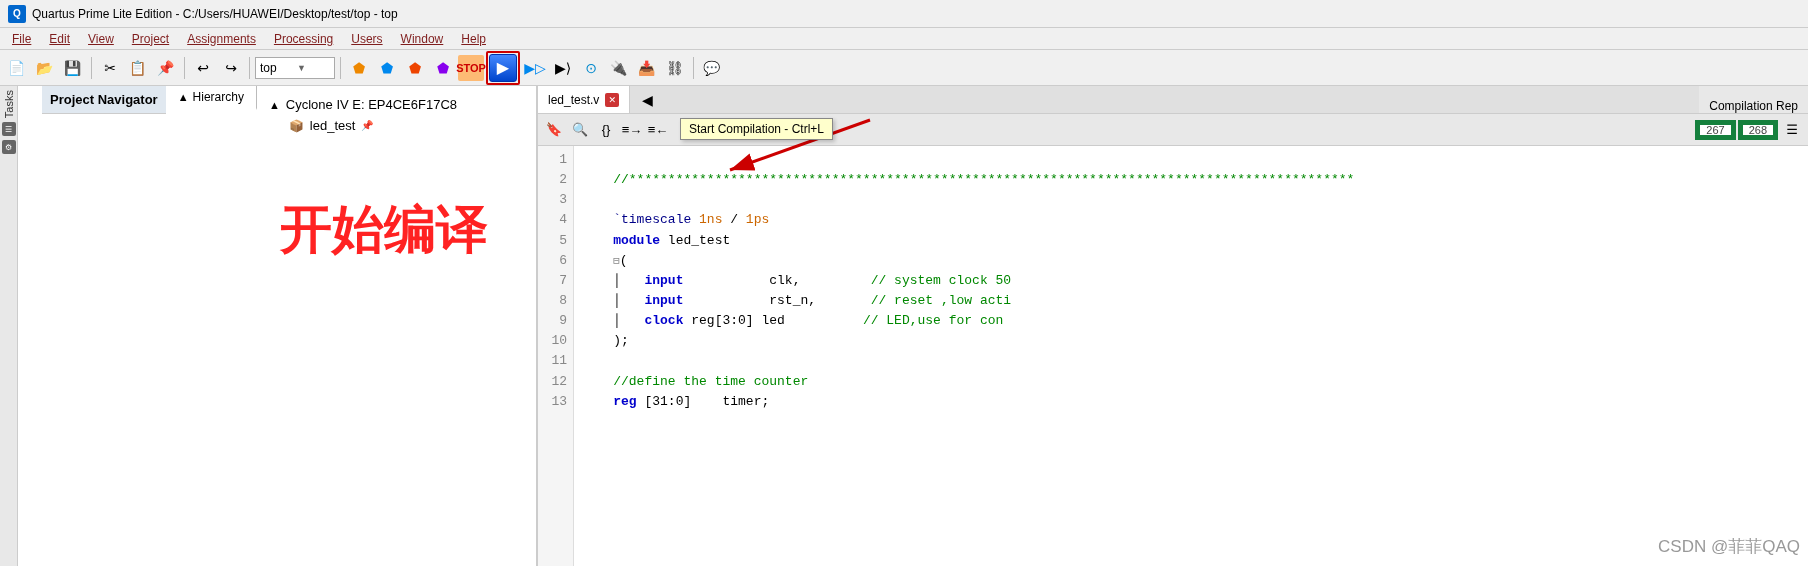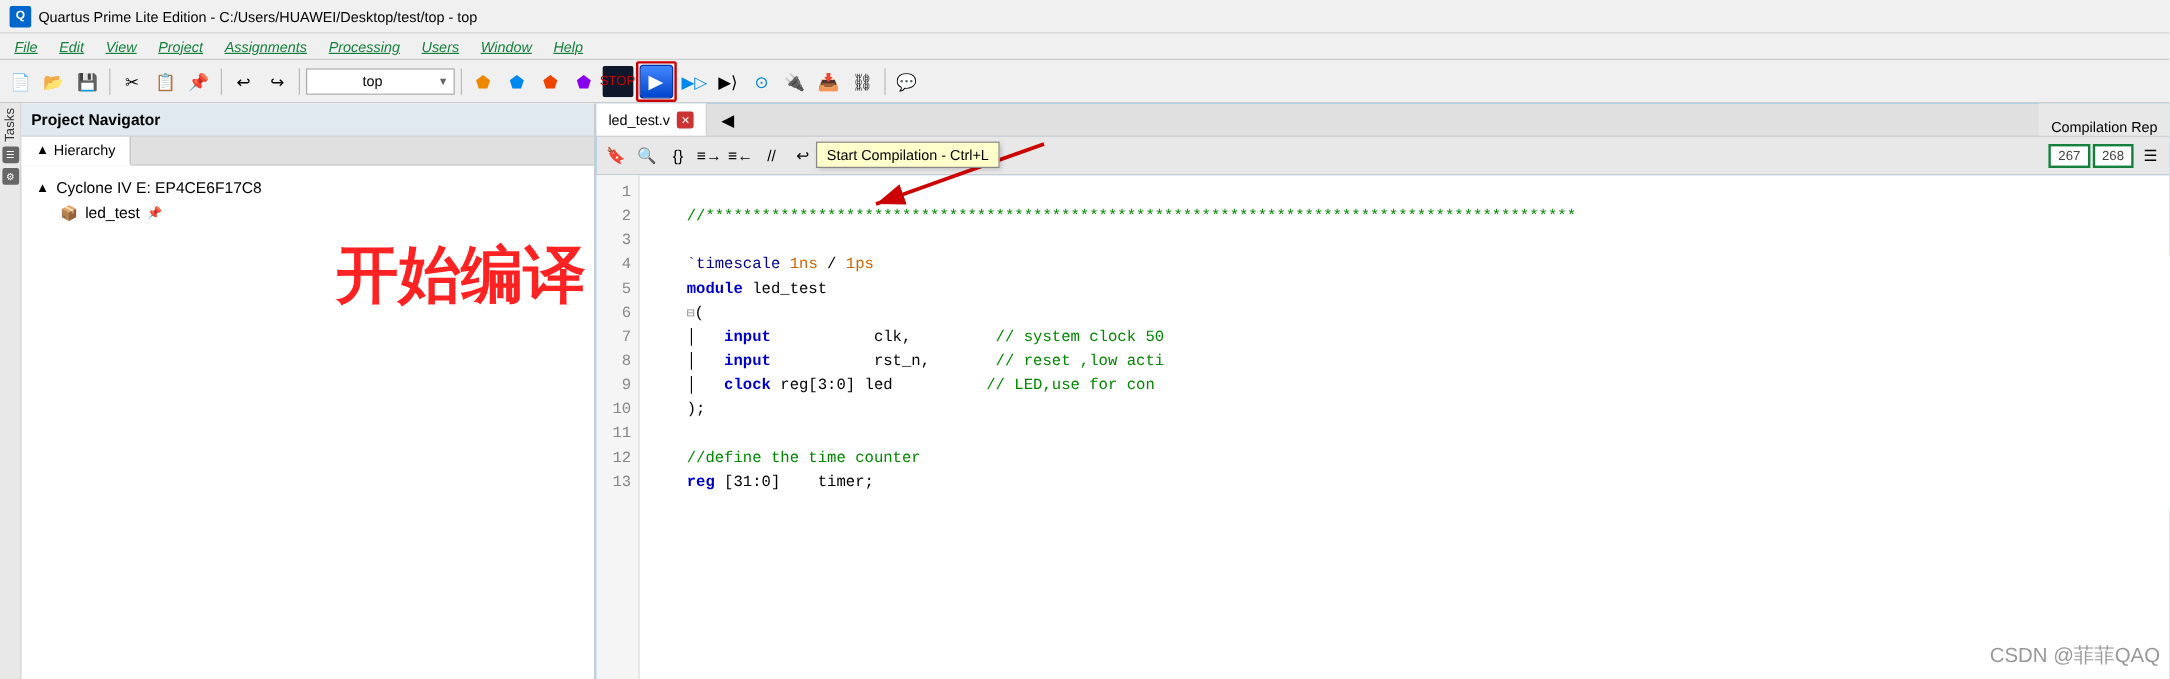--- a/index.html
+++ b/index.html
@@ -41,24 +41,23 @@
       height: 22px;
       display: flex;
       align-items: center;
       padding: 0 4px;
       gap: 2px;
       border-bottom: 1px solid #ccc;
     }
     .menu-item {
       padding: 2px 8px;
       font-size: 12px;
-      color: #15803d;
+      color: #7f1d1d;
       cursor: pointer;
       text-decoration: underline;
-      font-style: italic;
     }
 
     
     #toolbar {
       background: #f0f0f0;
       height: 36px;
       display: flex;
       align-items: center;
       padding: 2px 4px;
       gap: 2px;
@@ -81,21 +80,21 @@
     .toolbar-dropdown {
       display: flex; align-items: center;
       border: 1px solid #aaa;
       background: white;
       height: 22px;
       padding: 0 4px;
       font-size: 12px;
       min-width: 80px;
       gap: 4px;
     }
-    .toolbar-dropdown span { flex: 1; margin-left: 42px; }
+    .toolbar-dropdown span { flex: 1; }
     .toolbar-dropdown .arrow { font-size: 9px; color: #666; }
 
     
     .compile-btn-group {
       display: flex;
       border: 2px solid #cc0000;
       border-radius: 2px;
       padding: 1px;
     }
     .compile-btn-active {
@@ -164,25 +163,26 @@
       width: 14px; height: 14px;
       background: #666;
       border-radius: 2px;
       display: flex; align-items: center; justify-content: center;
       color: white; font-size: 8px;
       margin-top: 2px;
     }
 
     
     #left-panel {
-      width: 479px;
-      display: flex;
-      flex-direction: column;
+      width: 520px;
+      display: flex;
+      flex-direction: row;
       background: white;
       border-right: 2px solid #ccc;
+      padding-left: 24px;
     }
     #left-panel-header {
       background: #e0e8f0;
       height: 28px;
       display: flex;
       align-items: center;
       padding: 0 8px;
       border-bottom: 1px solid #ccc;
     }
     #left-panel-header .panel-title {
@@ -313,21 +313,21 @@
       font-size: 13px;
       cursor: pointer;
       border: 1px solid transparent;
       border-radius: 2px;
       background: transparent;
     }
     .line-num-display {
       font-size: 11px;
       color: #444;
       padding: 0 6px;
-      border: 2px solid #15803d;
+      border: 5px solid #15803d;
       background: white;
       height: 20px;
       display: flex; align-items: center;
     }
 
     
     #code-area {
       display: flex;
       flex: 1;
       overflow: hidden;
@@ -409,21 +409,21 @@
     <span>top</span>
     <span class="arrow">▼</span>
   </div>
   <div class="toolbar-sep"></div>
 
   <button class="toolbar-btn" style="color:#ee8800;">⬟</button>
   <button class="toolbar-btn" style="color:#0088ee;">⬟</button>
   <button class="toolbar-btn" style="color:#ee4400;">⬟</button>
   <button class="toolbar-btn" style="color:#8800ee;">⬟</button>
 
-  <button class="toolbar-btn" style="background:#0f172a;font-size:11px;font-weight:normal;color:#cc0000;text-align:center;">STOP</button>
+  <button class="toolbar-btn" style="background:#fdba74;font-size:11px;font-weight:bold;color:#cc0000;text-align:center;">STOP</button>
 
   <div class="compile-btn-group" style="position:relative;">
     <button class="compile-btn-active" title="Start Compilation - Ctrl+L">▶</button>
   </div>
 
   <button class="toolbar-btn" style="color:#0088ee;">▶▷</button>
   <button class="toolbar-btn">▶⟩</button>
   <button class="toolbar-btn" style="color:#0088cc;">⊙</button>
   <button class="toolbar-btn">🔌</button>
   <button class="toolbar-btn">📥</button>

